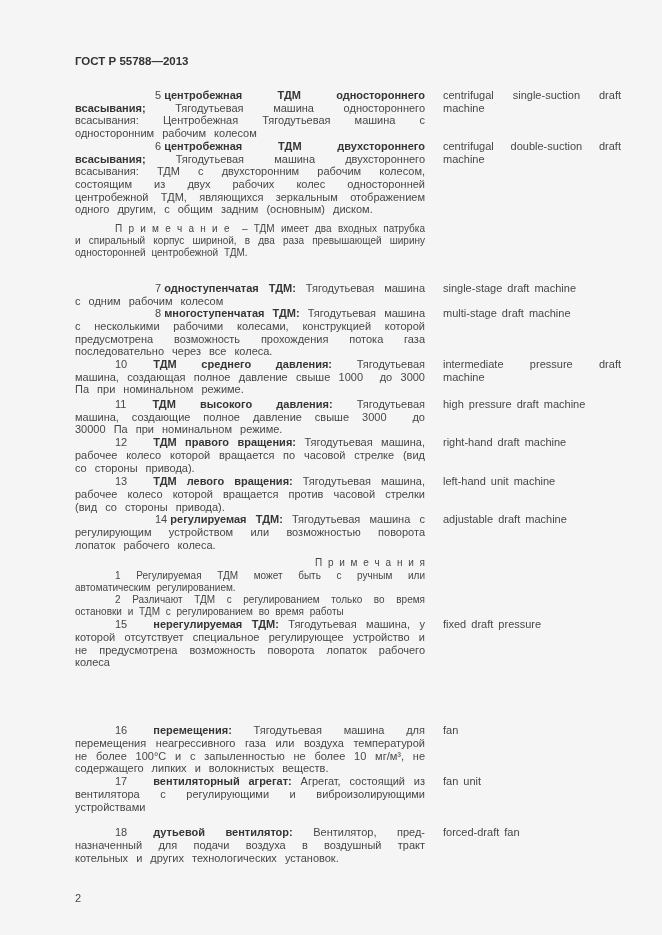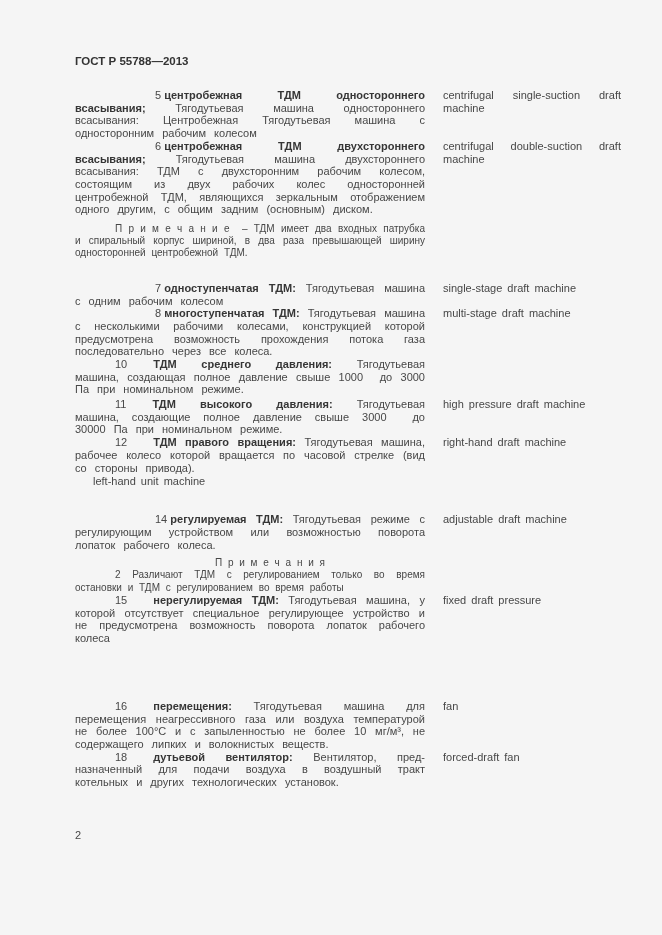--- a/index.html
+++ b/index.html
@@ -60,21 +60,21 @@
   .b { font-weight:bold; color:#363636; }
   .nb { display:inline-block; word-spacing:normal; }
   .tab { display:inline-block; width:26px; }
   .note {
     font-size:10px; line-height:12.2px;
     text-align:justify;
     text-indent:40px;
     word-spacing:3px;
     margin:7px 0 4px 0;
   }
-  .nhead { margin:6px 0 0 0; text-align:center; }
+  .nhead { margin:6px 0 0 0; text-align:right; }
   .nitem { margin:0; }
   .page-num {
     margin-top:27px;
     font-size:11px;
     line-height:13px;
   }
 </style>
 </head>
 <body>
 
@@ -104,58 +104,69 @@
       <div class="row">
         <div class="ru-col">
           <p class="item"><span class="nb"><span class="num">8&nbsp;</span><span class="b">многоступенчатая</span></span> <span class="b">ТДМ:</span> <span class="rest">Тягодутьевая машина с несколькими рабочими колесами, конструкцией которой предусмотрена возможность прохождения потока газа последовательно через все колеса.</span></p>
         </div>
         <div class="en-col">multi-stage draft machine</div>
       </div>
       <div class="row">
         <div class="ru-col">
           <p class="item"><span class="num">10</span><span class="tab"></span><span class="b">ТДМ среднего давления:</span> <span class="rest">Тягодутьевая машина, создающая полное давление свыше 1000&nbsp; до 3000 Па при номинальном режиме.</span></p>
         </div>
+        <div class="en-col">intermediate pressure draft machine</div>
       </div>
       <div class="row">
         <div class="ru-col">
           <p class="item"><span class="num">11</span><span class="tab"></span><span class="b">ТДМ высокого давления:</span> <span class="rest">Тягодутьевая машина, создающие полное давление свыше 3000&nbsp; до 30000 Па при номинальном режиме.</span></p>
         </div>
         <div class="en-col">high pressure draft machine</div>
       </div>
       <div class="row">
         <div class="ru-col">
           <p class="item"><span class="num">12</span><span class="tab"></span><span class="b">ТДМ правого вращения:</span> <span class="rest">Тягодутьевая машина, рабочее колесо которой вращается по часовой стрелке (вид со стороны привода).</span></p>
         </div>
         <div class="en-col">right-hand draft machine</div>
       </div>
       <div class="row">
+        <div class="ru-col">
+          <p class="item"><span class="num">13</span><span class="tab"></span><span class="b">ТДМ левого вращения:</span> <span class="rest">Тягодутьевая машина, рабочее колесо которой вращается против часовой стрелки (вид со стороны привода).</span></p>
+        </div>
         <div class="en-col">left-hand unit machine</div>
       </div>
       <div class="row">
         <div class="ru-col">
-          <p class="item"><span class="nb"><span class="num">14&nbsp;</span><span class="b">регулируемая</span></span> <span class="b">ТДМ:</span> <span class="rest">Тягодутьевая режиме с регулирующим устройством или возможностью поворота лопаток рабочего колеса.</span></p>
+          <p class="item"><span class="nb"><span class="num">14&nbsp;</span><span class="b">регулируемая</span></span> <span class="b">ТДМ:</span> <span class="rest">Тягодутьевая машина с регулирующим устройством или возможностью поворота лопаток рабочего колеса.</span></p>
           <p class="note nhead">П р и м е ч а н и я</p>
+          <p class="note nitem">1 Регулируемая ТДМ может быть с ручным или автоматическим регулированием.</p>
           <p class="note nitem">2 Различают ТДМ с регулированием только во время остановки и ТДМ с регулированием во время работы</p>
         </div>
         <div class="en-col">adjustable draft machine</div>
       </div>
       <div class="row">
         <div class="ru-col">
           <p class="item"><span class="num">15</span><span class="tab"></span><span class="b">нерегулируемая ТДМ:</span> <span class="rest">Тягодутьевая машина, у которой отсутствует специальное регулирующее устройство и не предусмотрена возможность поворота лопаток рабочего колеса</span></p>
         </div>
         <div class="en-col">fixed draft pressure</div>
       </div>
       <div class="row">
         <div class="ru-col">
           <p class="item"><span class="num">16</span><span class="tab"></span><span class="b">перемещения:</span> <span class="rest">Тягодутьевая машина для перемещения неагрессивного газа или воздуха температурой не более 100°С и с запыленностью не более 10 мг/м³, не содержащего липких и волокнистых веществ.</span></p>
         </div>
         <div class="en-col">fan</div>
       </div>
       <div class="row">
         <div class="ru-col">
+          <p class="item"><span class="num">17</span><span class="tab"></span><span class="b">вентиляторный агрегат:</span> <span class="rest">Агрегат, состоящий из вентилятора с регулирующими и виброизолирующими устройствами</span></p>
+        </div>
+        <div class="en-col">fan unit</div>
+      </div>
+      <div class="row">
+        <div class="ru-col">
           <p class="item"><span class="num">18</span><span class="tab"></span><span class="b">дутьевой вентилятор:</span> <span class="rest">Вентилятор, пред­назначенный для подачи воздуха в воздушный тракт котельных и других технологических установок.</span></p>
         </div>
         <div class="en-col">forced-draft fan</div>
       </div>
     </div>
 
   <div class="page-num">2</div>
 </div>
 
 </body></html>

